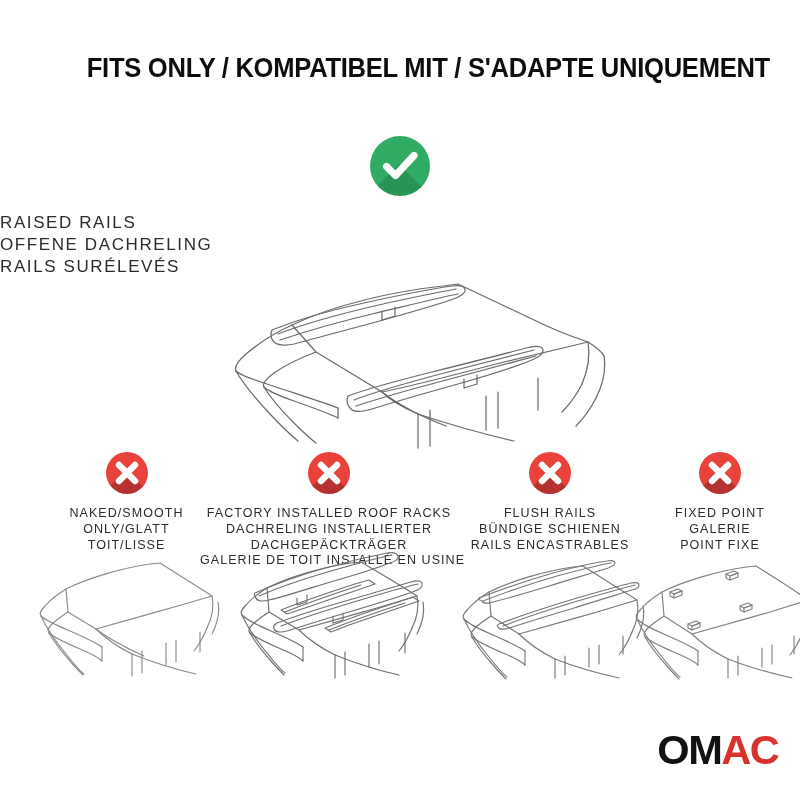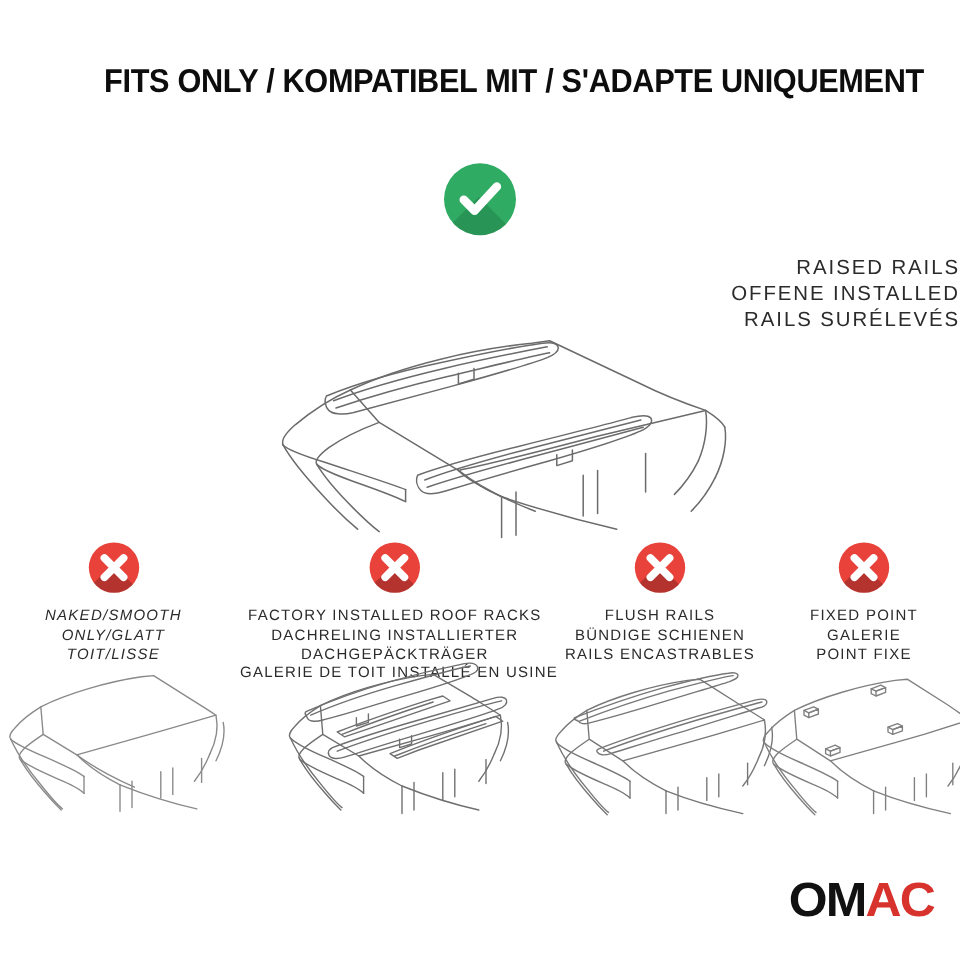--- a/index.html
+++ b/index.html
@@ -36,21 +36,21 @@
     transform-origin: center;
     white-space: nowrap;
   }
 
   
   #approved-section {
     position: absolute;
     left: 0;
     top: 136px;
     width: 800px;
-    text-align: right;
+    text-align: left;
   }
 
   .badge {
     position: relative;
     width: 60px;
     height: 60px;
     border-radius: 50%;
     margin: 0 auto;
     overflow: hidden;
   }
@@ -132,21 +132,21 @@
     line-height: 1.26;
     white-space: nowrap;
   }
   .excluded-item .thumb {
     position: absolute;
     left: 50%;
     transform: translateX(-50%);
   }
 
   
-  #item-naked   { left: 2px;  width: 185px; font-style: italic; }
+  #item-naked   { left: 34px;  width: 185px; }
   #item-factory { left: 200px; width: 258px; }
   #item-flush   { left: 455px; width: 190px; }
   #item-fixed   { left: 640px; width: 160px; }
 
   #item-naked   .thumb { top: 100px; }
   #item-factory .thumb { top: 88px; }
   #item-flush   .thumb { top: 100px; }
   #item-fixed   .thumb { top: 100px; }
 
   
@@ -179,21 +179,21 @@
 
   <div class="badge green">
     <span class="shadow"></span>
     <svg viewBox="0 0 60 60">
       <path d="M16.5 30.5 L25.5 39.5 L44 19.5" fill="none" stroke="#ffffff" stroke-width="7.2" stroke-linecap="round" stroke-linejoin="round"></path>
     </svg>
   </div>
 
   <div class="triple-label">
     <div>RAISED RAILS</div>
-    <div>OFFENE INSTALLED</div>
+    <div>OFFENE DACHRELING</div>
     <div>RAILS SURÉLEVÉS</div>
   </div>
 </div>
 
 <div id="main-illustration">
   <svg class="line-art" width="410" height="175" viewBox="0 0 410 175">
     <g fill="none" stroke="#6b6b6b" stroke-width="1.25" stroke-linecap="round" stroke-linejoin="round">
 
       <path d="M96 47 C140 26 200 13 247 8 L262 6 L336 41 C352 49 374 58 392 64
                L300 86 C262 96 216 108 186 114 L120 74 Z"></path>

